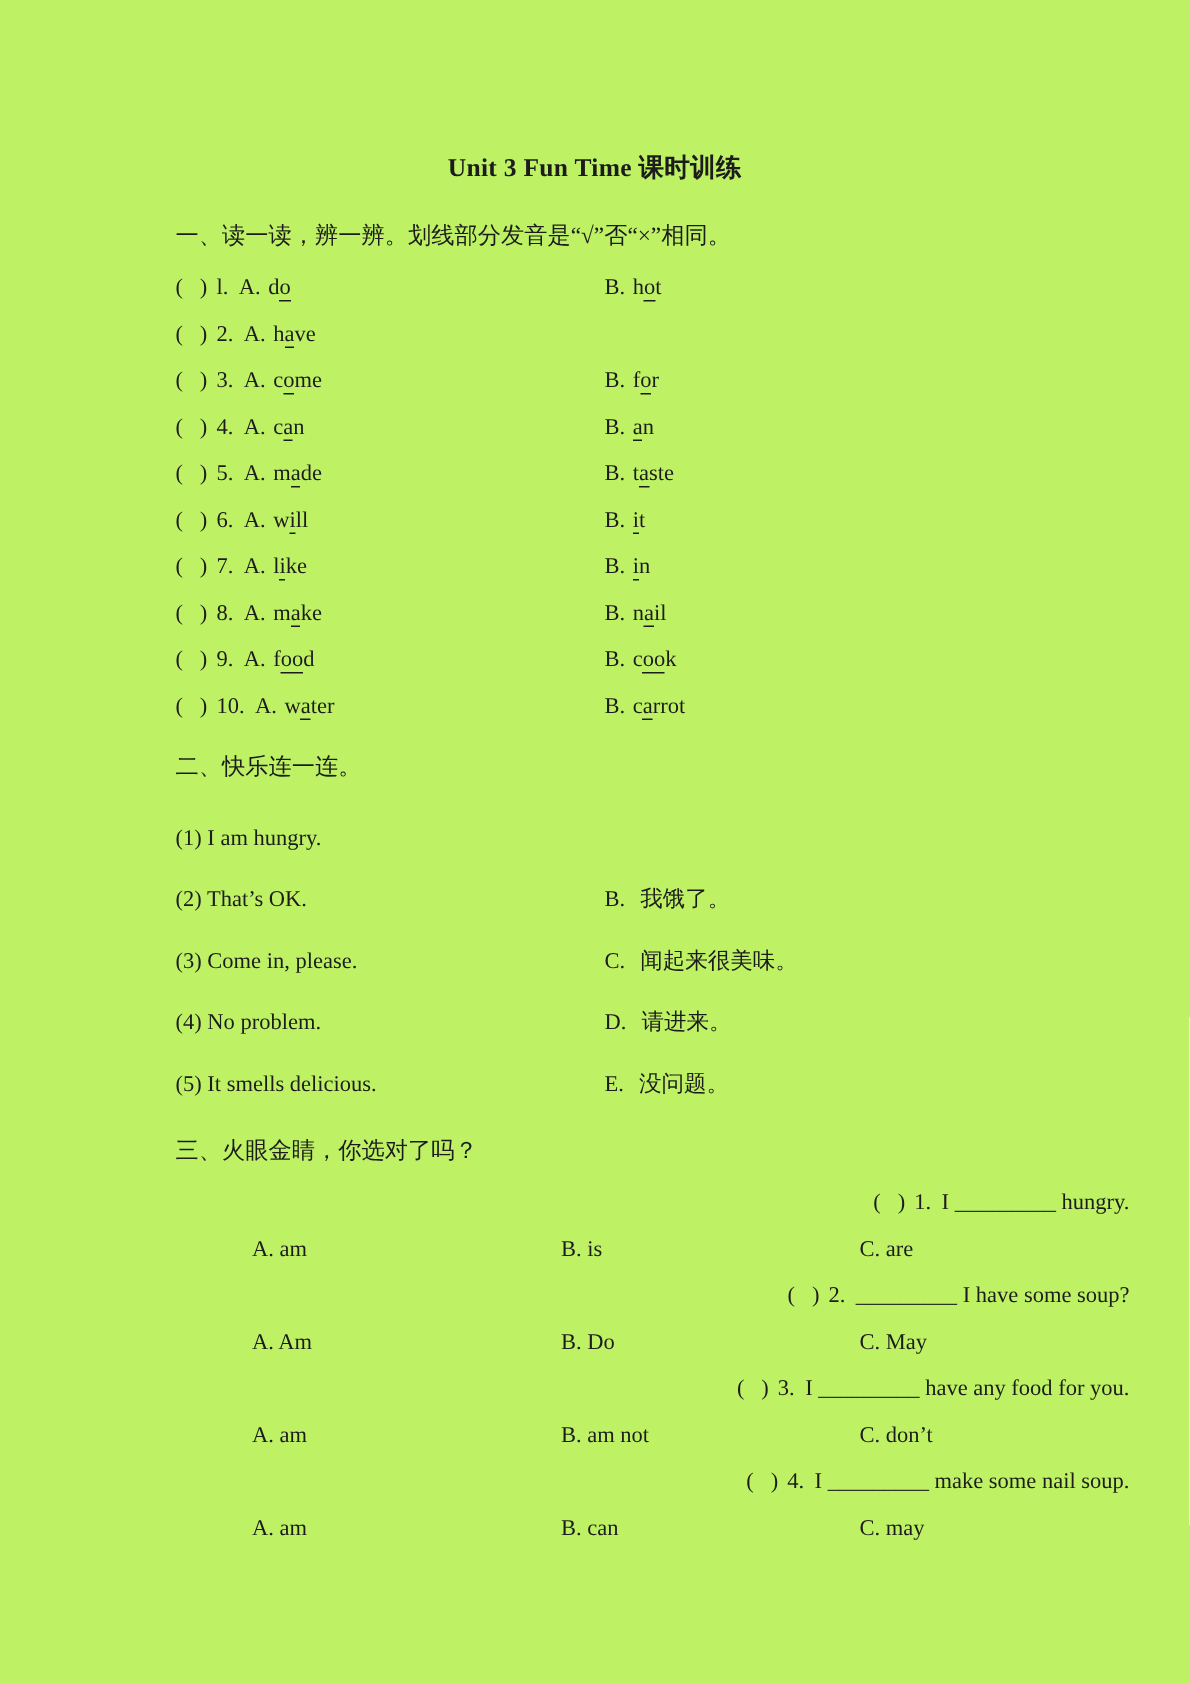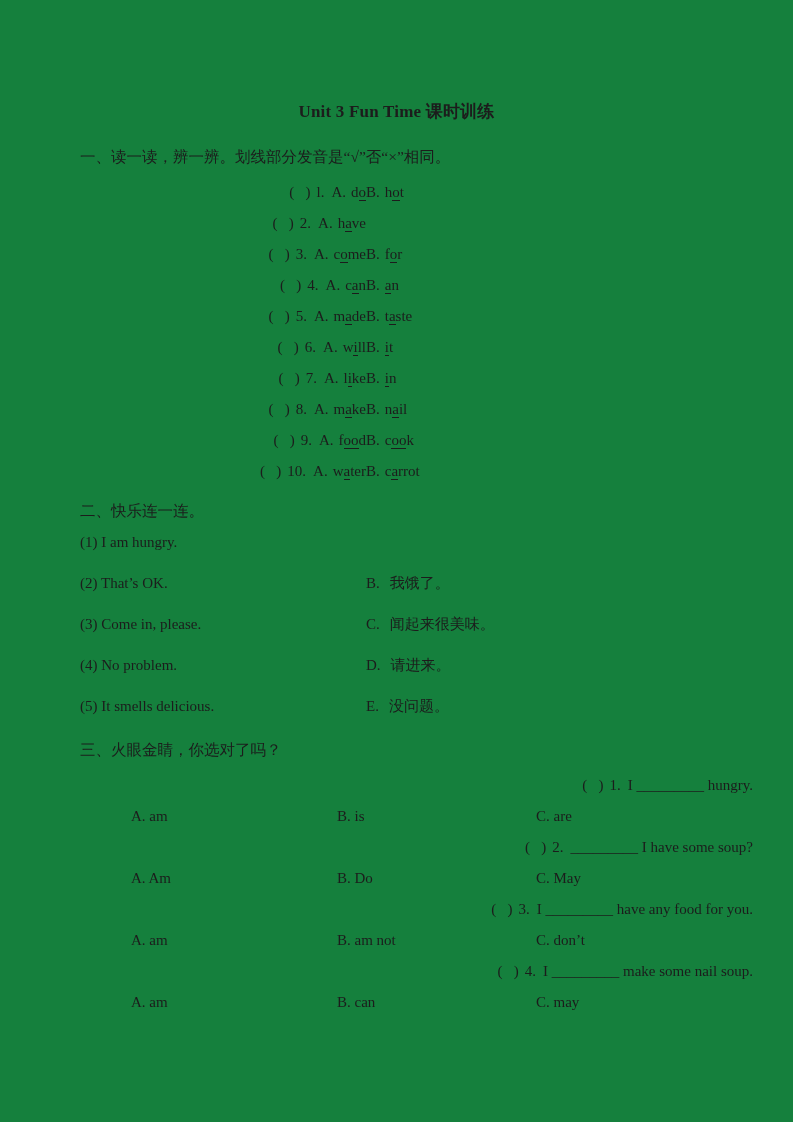--- a/index.html
+++ b/index.html
@@ -1,44 +1,44 @@
 <!DOCTYPE html>
 <html><head>
 <meta charset="utf-8">
 <style>
   html, body { margin: 0; padding: 0; background: #ffffff; }
   .page {
     width: 793px;
     height: 1122px;
-    background: #15803d;
+    background: #bef264;
     color: #1c1c1c;
     font-family: "Liberation Serif", "DejaVu Serif", serif;
     font-size: 15px;
     position: relative;
     overflow: hidden;
     box-sizing: border-box;
   }
   .title {
     padding-top: 100px;
     text-align: center;
     font-size: 17px;
     font-weight: 700;
     letter-spacing: 0.2px;
   }
   .content {
-    padding-left: 80px;
+    padding-left: 117px;
     padding-right: 40px;
   }
   .sec-header { font-size: 15.5px; }
   .s1-header { margin-top: 24px; margin-bottom: 9px; }
-  .s2-header { margin-top: 14px; margin-bottom: 0; }
+  .s2-header { margin-top: 14px; margin-bottom: 17px; }
   .s3-header { margin-top: 13px; margin-bottom: 9px; }
 
   .s1-row { display: flex; line-height: 31px; }
-  .s1-row .col-a { width: 286px; flex: 0 0 auto; text-align: right; }
+  .s1-row .col-a { width: 286px; flex: 0 0 auto; }
   .s1-row .col-b { flex: 1; }
 
   .s2-row { display: flex; line-height: 41px; align-items: flex-end; }
   .s2-row .col-left { width: 286px; flex: 0 0 auto; }
   .s2-row .col-right { flex: 1; }
 
   .q-stem { line-height: 31px; text-align: right; }
   .opts { display: flex; line-height: 31px; padding-left: 51px; }
   .opt-a { width: 206px; flex: 0 0 auto; }
   .opt-b { width: 199px; flex: 0 0 auto; }

